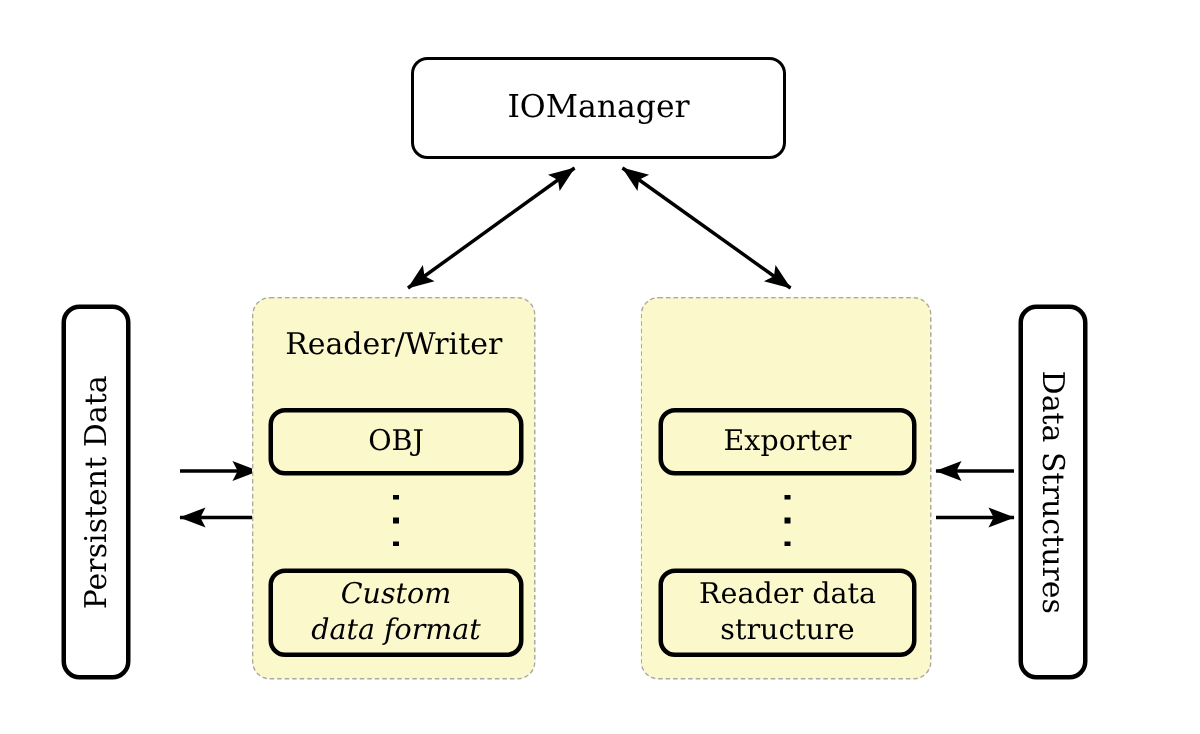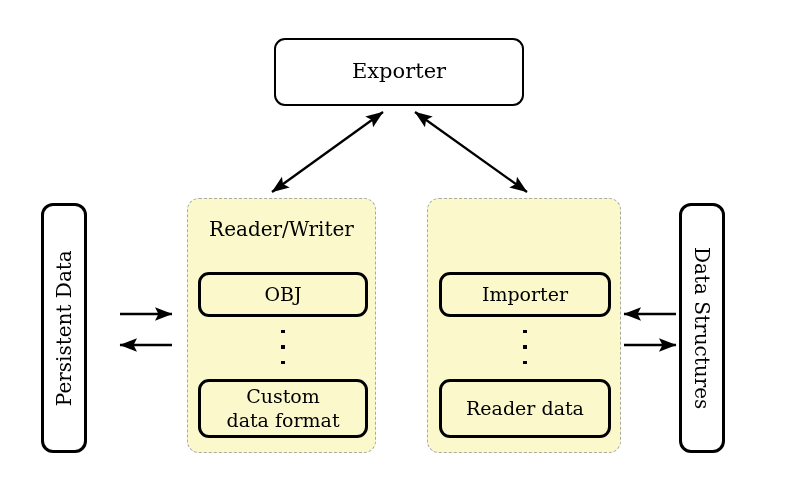--- a/index.html
+++ b/index.html
@@ -73,21 +73,21 @@
 
   
   .group {
     position: absolute;
     box-sizing: border-box;
     background: #fbf8cc;
     border: 1.6px dashed #a9a9a9;
     border-radius: 12px;
   }
   #group-readerwriter {
-    left: 187px;
+    left: 168px;
     top: 198px;
     width: 189px;
     height: 255px;
   }
   #group-importerexporter {
     left: 427px;
     top: 198px;
     width: 194px;
     height: 255px;
   }
@@ -120,20 +120,21 @@
     top: 73px;
     width: 170px;
     height: 45px;
     align-items: center;
   }
   #node-custom-file {
     left: 10px;
     top: 180px;
     width: 170px;
     height: 59px;
+    font-style: italic;
   }
   #node-openmesh {
     left: 11px;
     top: 73px;
     width: 172px;
     height: 45px;
   }
   #node-custom-data {
     left: 11px;
     top: 180px;
@@ -197,21 +198,21 @@
     
     <line x1="172" y1="345" x2="120" y2="345" stroke="#000000" stroke-width="2.3" marker-end="url(#ah)"></line>
 
     
     <line x1="676" y1="314" x2="624" y2="314" stroke="#000000" stroke-width="2.3" marker-end="url(#ah)"></line>
     
     <line x1="624" y1="345" x2="676" y2="345" stroke="#000000" stroke-width="2.3" marker-end="url(#ah)"></line>
   </svg>
 
   <div class="node" id="iomanager">
-    <span>Exporter</span>
+    <span>IOManager</span>
   </div>
 
   <div class="node side-node" id="persistent-data">
     <span class="vlabel">Persistent Data</span>
   </div>
 
   <div class="node side-node" id="data-structures">
     <span class="vlabel">Data Structures</span>
   </div>
 
@@ -232,29 +233,30 @@
       <span>
         <span>Custom</span><br>
         <span>data format</span>
       </span>
     </div>
   </div>
 
   <div class="group" id="group-importerexporter">
 
     <div class="inner-node" id="node-openmesh">
-      <span>Importer</span>
+      <span>Exporter</span>
     </div>
 
     <div class="vdots" id="vdots-right">
       <span></span>
       <span></span>
       <span></span>
     </div>
 
     <div class="inner-node" id="node-custom-data">
       <span>
         <span>Reader data</span><br>
+        <span>structure</span>
       </span>
     </div>
   </div>
 
 </div>
 
 </body></html>

